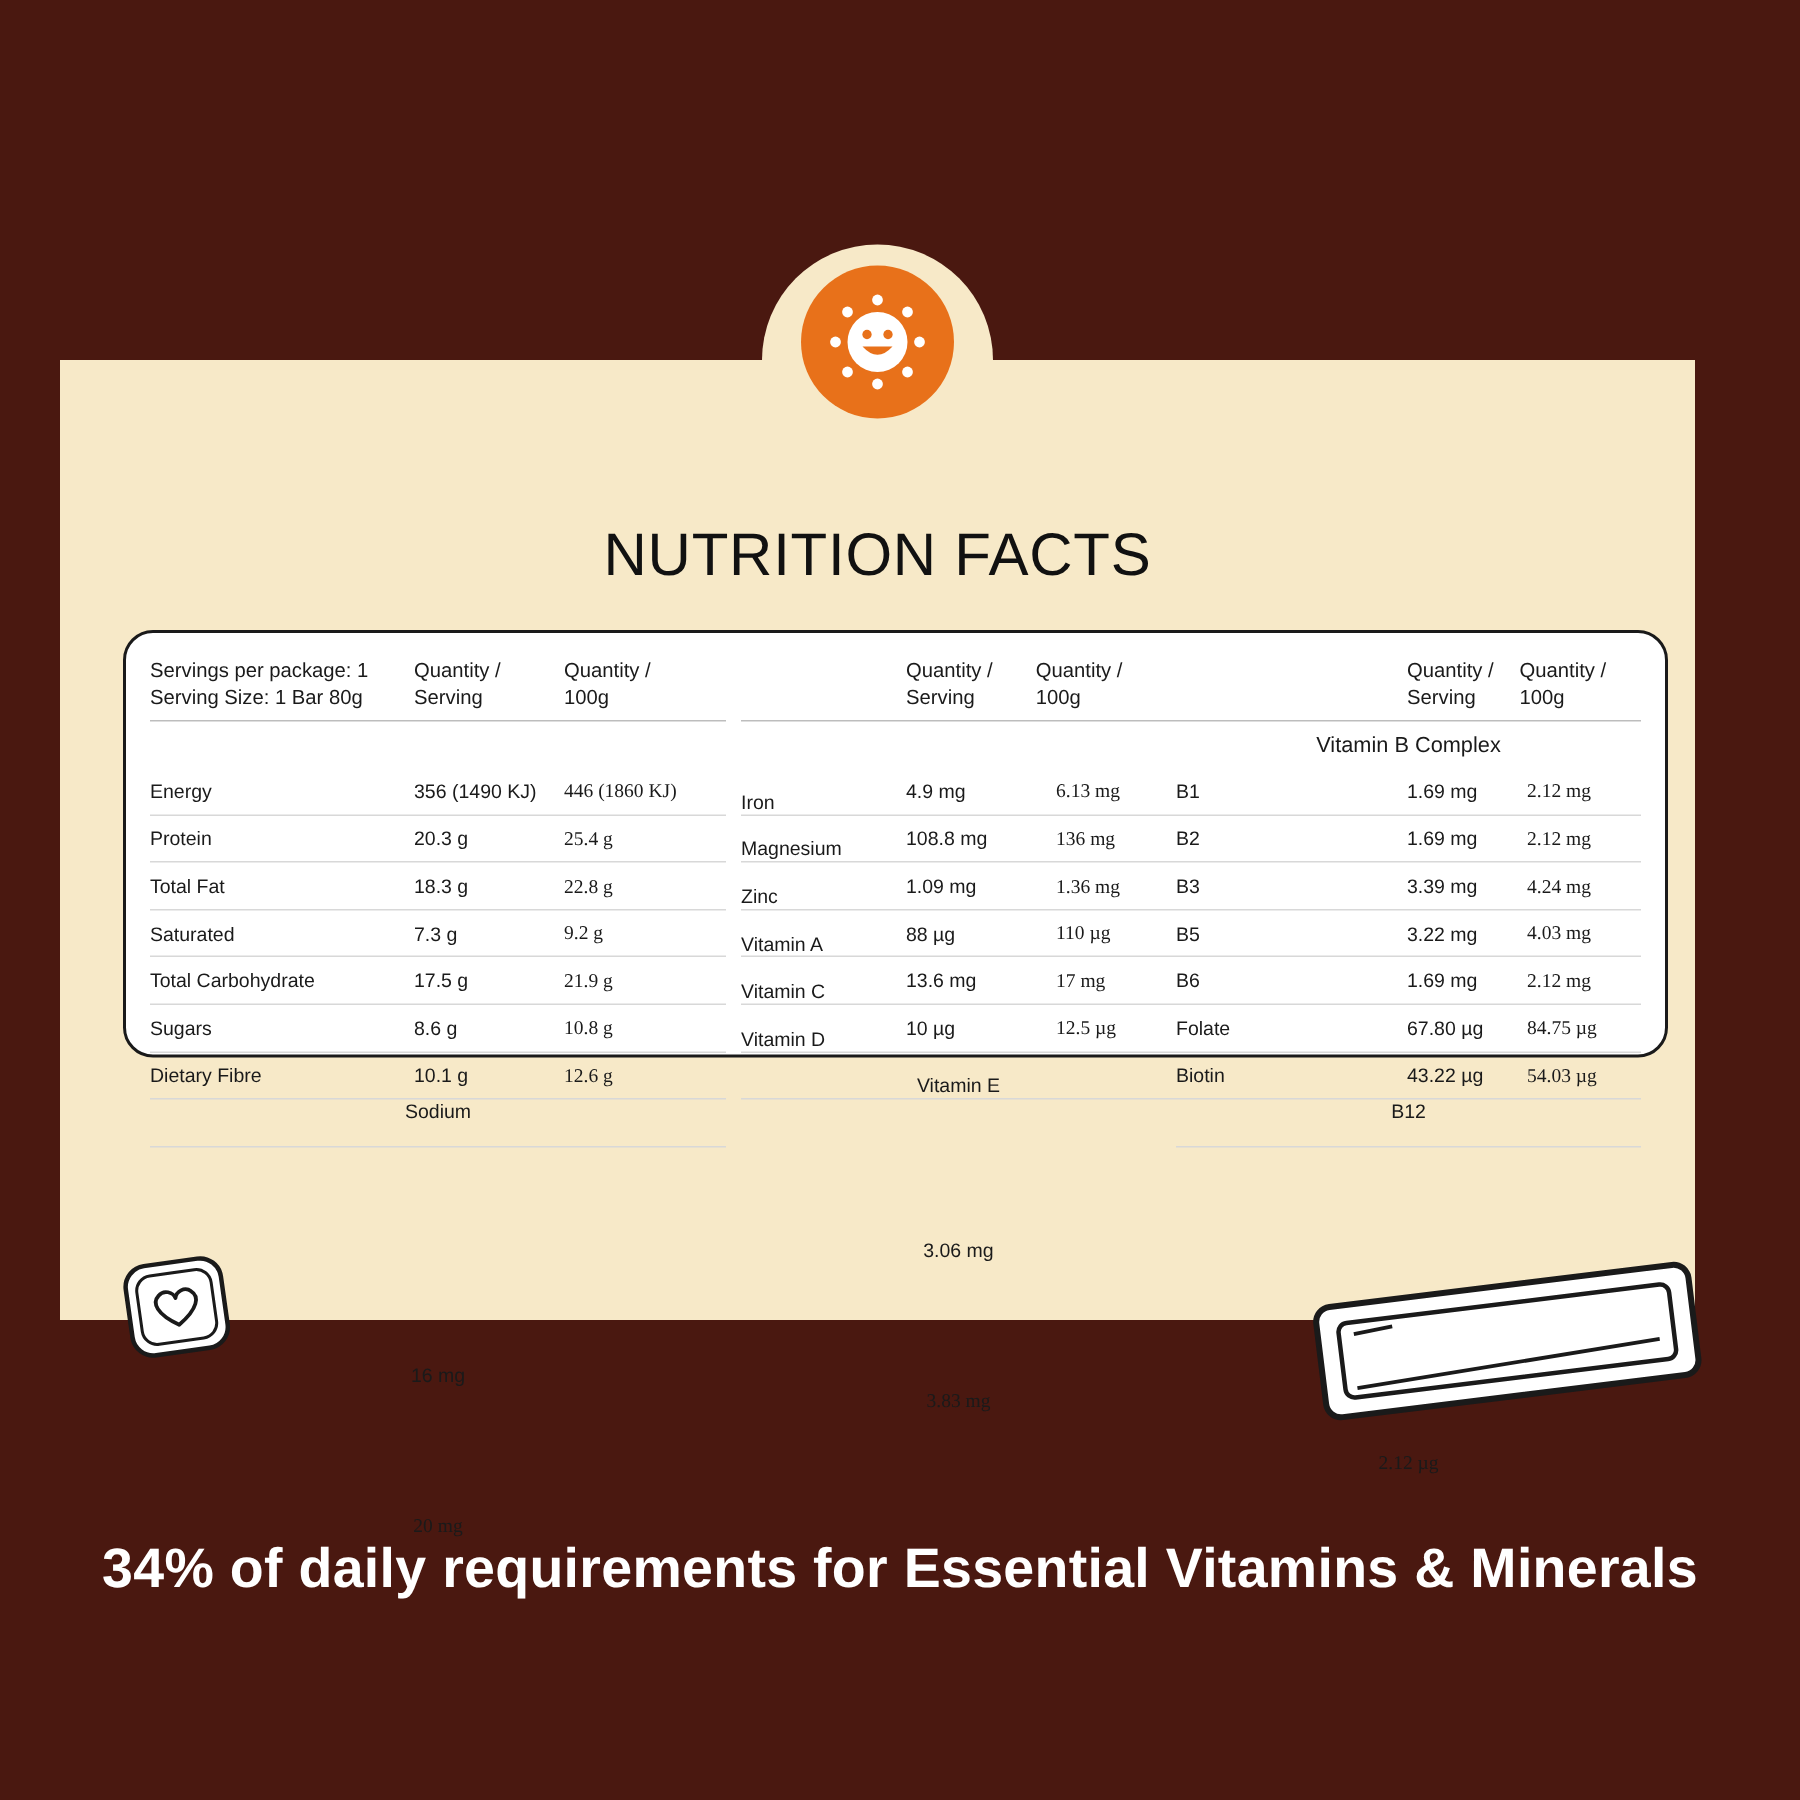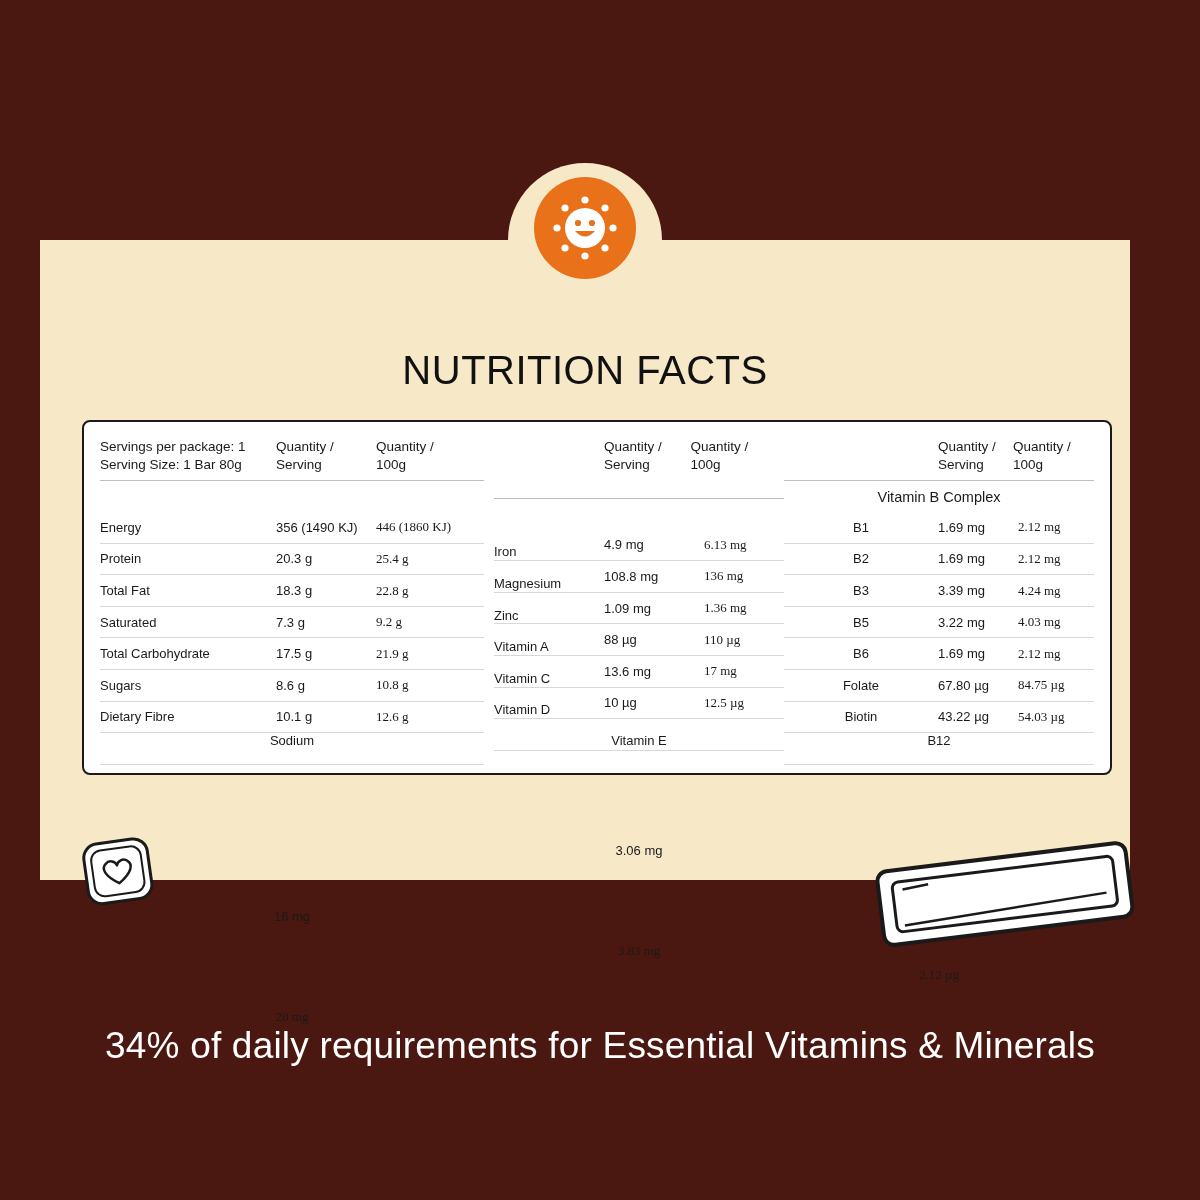--- a/index.html
+++ b/index.html
@@ -66,24 +66,24 @@
     font-weight: 400;
     margin-top: 40px;
   }
 
   
   .panel {
     position: absolute;
     left: 42px;
     top: 180px;
     width: 1030px;
-    height: 355px;
+    height: 285px;
     background: #FFFFFF;
     border: 2px solid #1a1a1a;
-    border-radius: 8px;
+    border-radius: 20px;
     box-sizing: border-box;
     padding: 14px 16px 10px 16px;
   }
 
   .cols {
     display: flex;
     height: 100%;
   }
   .col {
     display: flex;
@@ -132,21 +132,21 @@
   }
 
   .c-name { flex: 0 0 176px; }
   .c-v1 { flex: 0 0 100px; }
   .c-v2 { flex: 0 0 108px; font-family: Liberation Serif, serif; }
 
   .col-b .c-name { flex: 0 0 110px; margin-top: 14px; }
   .col-b .c-v1 { flex: 0 0 100px; }
   .col-b .c-v2 { flex: 0 0 80px; }
 
-  .col-c .c-name { flex: 0 0 154px; text-align: center; }
+  .col-c .c-name { flex: 0 0 154px; }
   .col-c .c-v1 { flex: 0 0 80px; }
   .col-c .c-v2 { flex: 0 0 76px; }
 
   .col-b .hdr-cell.sp { flex: 0 0 110px; }
   .col-c .hdr-cell.sp { flex: 0 0 154px; }
 
   .col-b .hdr { padding-left: 0; }
 
   
   .sticker-heart {
@@ -167,21 +167,21 @@
 
   
   .footer {
     position: absolute;
     left: 0;
     top: 1025px;
     width: 100%;
     text-align: center;
     color: #FFFFFF;
     font-size: 37px;
-    font-weight: 400;
+    font-weight: 700;
     letter-spacing: 0.2px;
   }
 </style>
 </head>
 <body>
 
 <div class="card">
 
   <div class="logo-notch"></div>
   <div class="logo-badge">

